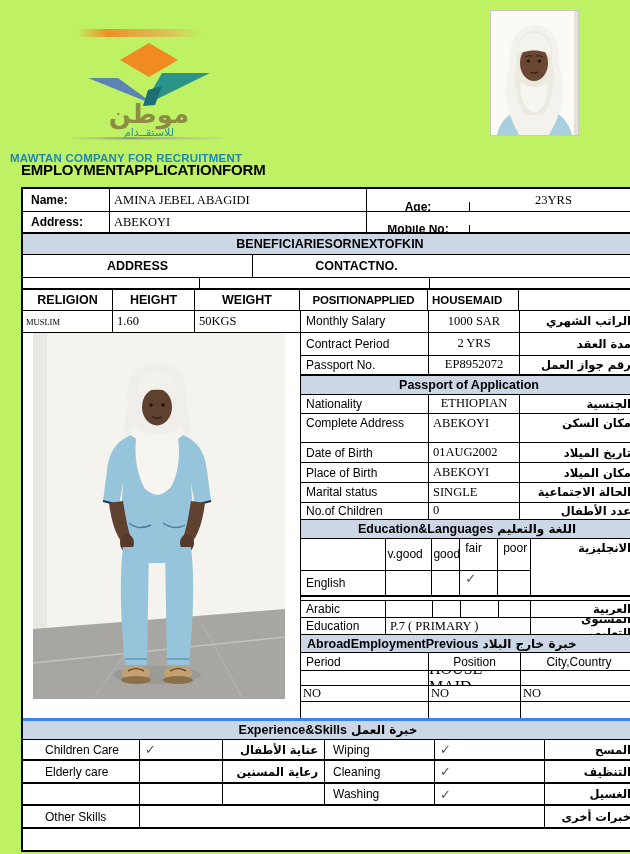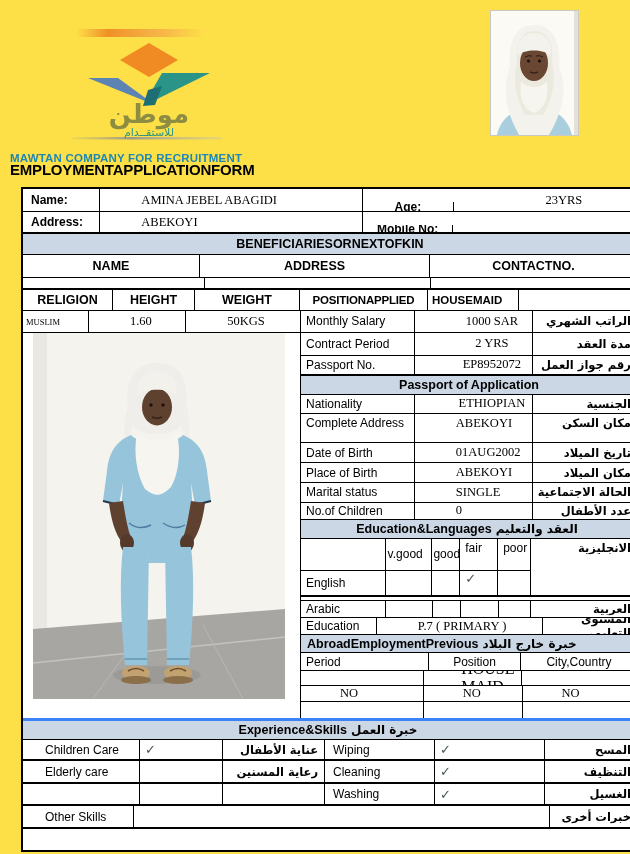--- a/index.html
+++ b/index.html
@@ -1,34 +1,34 @@
 <!DOCTYPE html>
 <html><head>
 <meta charset="utf-8">
 <style>
   html,body{margin:0;padding:0;background:#fff;}
-  .page{position:relative;width:630px;height:854px;background:#fde047;overflow:hidden;
+  .page{position:relative;width:630px;height:854px;background:#bef264;overflow:hidden;
         font-family:"Liberation Sans",sans-serif;color:#000;}
   
   .logo{position:absolute;left:58px;top:26px;width:182px;height:114px;}
   .passport{position:absolute;left:490px;top:10px;width:87px;height:124px;border:1px solid #c9c9c4;}
   .company-name{position:absolute;left:10px;top:152px;font-size:11.5px;font-weight:bold;color:#1e87b4;letter-spacing:.2px;}
-  .form-title{position:absolute;left:10px;top:161px;font-size:15px;font-weight:bold;letter-spacing:-.2px;}
+  .form-title{position:absolute;left:21px;top:161px;font-size:15px;font-weight:bold;letter-spacing:-.2px;}
   
   .t{position:absolute;left:21px;top:187px;width:618px;height:665px;border:2px solid #000;background:#fff;box-sizing:border-box;}
   .row{display:flex;box-sizing:border-box;border-bottom:1px solid #000;align-items:stretch;}
   .row>div{box-sizing:border-box;display:flex;align-items:center;overflow:hidden;}
   .br{border-right:1px solid #000;}
   .bb2{border-bottom-width:2px !important;}
   .nb{border-bottom:none !important;}
   .lbl{font-weight:bold;font-size:12px;padding-left:8px;}
   .hdr{font-weight:bold;font-size:12.5px;justify-content:center;}
   .shead{background:#ccd7e5;font-weight:bold;font-size:12.5px;}
   .cen{justify-content:center;}
-  .val{font-family:"Liberation Serif",serif;font-size:12.5px;padding-left:4px;margin-left:37px;}
+  .val{font-family:"Liberation Serif",serif;font-size:12.5px;padding-left:4px;}
   .flabel{font-size:12px;padding-left:5px;}
   .ar{font-family:"DejaVu Sans",sans-serif;font-size:11.5px;font-weight:600;direction:rtl;
       justify-content:flex-start;padding-right:6px;}
   .arb{font-family:"DejaVu Sans",sans-serif;font-weight:bold;font-size:12px;direction:rtl;padding-right:4px;padding-left:4px;}
   .check{font-size:13px;color:#49564c;padding-left:5px;font-family:"DejaVu Sans",sans-serif;}
   
   .mid{display:flex;box-sizing:border-box;border-bottom:3px solid #3b82f6;}
   .mid-left{width:277px;display:flex;flex-direction:column;box-sizing:border-box;}
   .mid-right{width:337px;display:flex;flex-direction:column;box-sizing:border-box;border-left:1px solid #000;}
   .rr{display:flex;box-sizing:border-box;border-bottom:1px solid #000;align-items:stretch;}
@@ -119,21 +119,20 @@
       <div class="w-b br val">ABEKOYI</div>
       <div class="w-c br lbl cen" style="padding-left:0">Mobile No:</div>
       <div class="w-d val"></div>
     </div>
 
     <div class="row shead" style="height:21px">
       <div class="full cen hdr" style="background:transparent">BENEFICIARIESORNEXTOFKIN</div>
     </div>
 
     <div class="row" style="height:23px">
-      <div class="w-n br hdr">NAME</div>
       <div class="w-ad br hdr">ADDRESS</div>
       <div class="w-cn hdr">CONTACTNO.</div>
     </div>
     <div class="row bb2" style="height:12px">
       <div class="w-n br val"></div>
       <div class="w-ad br val"></div>
       <div class="w-cn val"></div>
     </div>
 
     <div class="row" style="height:21px">
@@ -246,21 +245,21 @@
           <div class="ca ar">الحالة الاجتماعية</div>
         </div>
         <div class="rr" style="height:17px">
           <div class="cl br flabel">No.of Children</div>
           <div class="cv br val">0</div>
           <div class="ca ar">عدد الأطفال</div>
         </div>
 
         <div class="rr shead" style="height:19px;justify-content:center">
           <div>Education&amp;Languages</div>
-          <div class="arb">العقد والتعليم</div>
+          <div class="arb">اللغة والتعليم</div>
         </div>
         <div style="display:flex;height:57px;box-sizing:border-box">
           <div style="width:230px;border-right:1px solid #000;box-sizing:border-box">
             <div class="rr" style="height:32px">
               <div class="lg1 br"></div>
               <div class="lg2 br flabel" style="padding-left:2px">v.good</div>
               <div class="lg3 br flabel" style="padding-left:1px">good</div>
               <div class="lg4 br flabel topal">fair</div>
               <div class="lg5 flabel topal">poor</div>
             </div>

